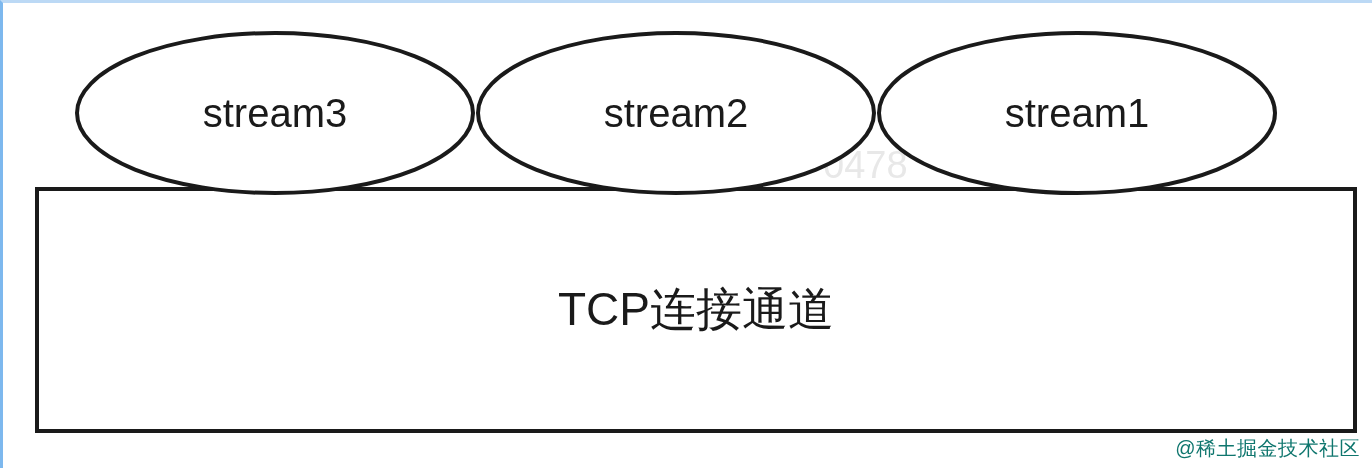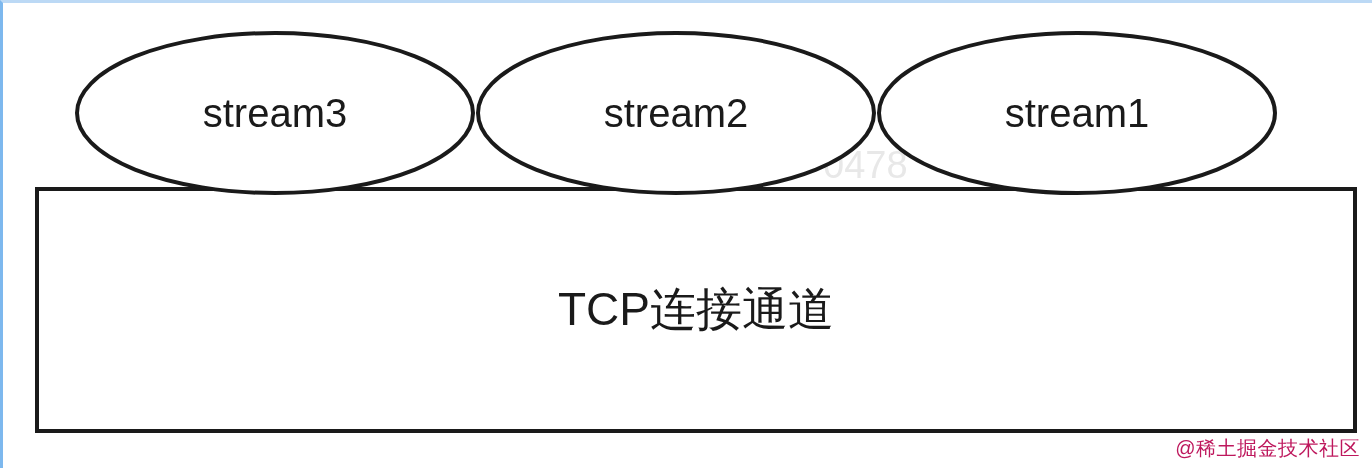--- a/index.html
+++ b/index.html
@@ -42,21 +42,21 @@
     font-family: "Liberation Sans", sans-serif;
     font-size: 38px;
     fill: #e8e8e8;
   }
   .wm-corner {
     position: absolute;
     right: 12px;
     bottom: 6px;
     font-family: "Liberation Sans", sans-serif;
     font-size: 20px;
-    color: #be185d;
+    color: #0f766e;
     letter-spacing: 0.5px;
     white-space: nowrap;
     user-select: none;
   }
 </style>
 </head>
 <body>
 
 <div class="canvas">
 

